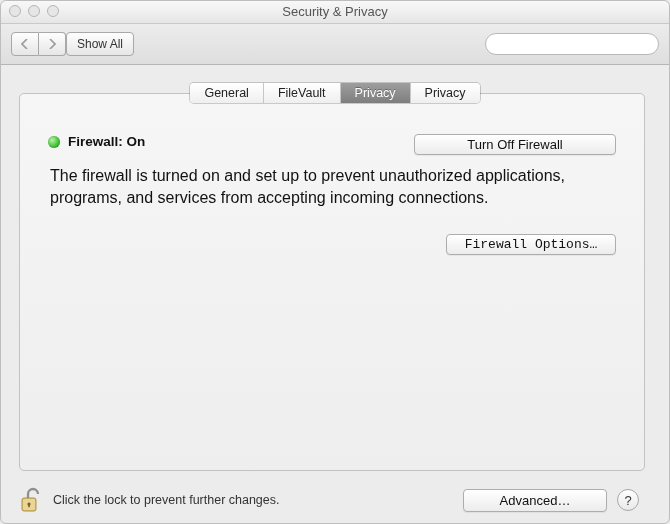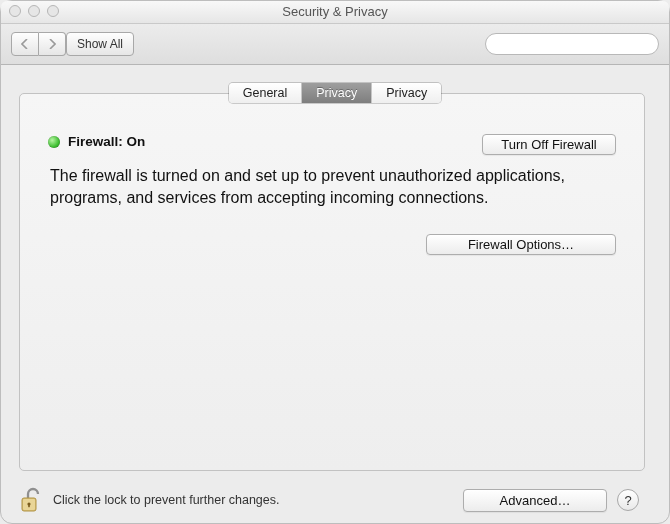--- a/index.html
+++ b/index.html
@@ -13,21 +13,21 @@
     background: #ececec;
     overflow: hidden;
   }
   .window {
     width: 670px;
     height: 524px;
     background: #ececec;
     position: relative;
     box-sizing: border-box;
     border: 1px solid #bdbdbd;
-    border-radius: 12px;
+    border-radius: 6px;
   }
   
   .titlebar {
     height: 22px;
     background: linear-gradient(#f8f8f8, #e6e6e6);
     border-bottom: 1px solid #c9c9c9;
     border-top-left-radius: 6px;
     border-top-right-radius: 6px;
     position: relative;
     text-align: center;
@@ -151,33 +151,33 @@
     height: 21px;
     padding: 0 16px;
     background: linear-gradient(#ffffff,#ececec);
     border: 1px solid #adadad;
     border-radius: 4px;
     font-size: 13px;
     color: #111;
     display:inline-flex; align-items:center; justify-content:center;
     box-shadow: 0 1px 0 rgba(255,255,255,.6) inset, 0 1px 1px rgba(0,0,0,.06);
   }
-  .turnoffwrap { width: 134px; text-align:left; }
+  .turnoffwrap { width: 202px; text-align:left; }
   .turnoffwrap .macbtn { width: 100%; box-sizing:border-box; }
   .body {
     margin: 10px 8px 0 8px;
     font-size: 16px;
     color: #111;
     line-height: 1.35;
   }
   .optrow {
     margin: 26px 6px 0 6px;
     display:flex; justify-content:flex-end;
   }
-  .optrow .macbtn { width: 190px; box-sizing:border-box; }
+  .optrow .macbtn { width: 170px; box-sizing:border-box;font-family:Liberation Mono, monospace; }
 
   
   .footer {
     position: absolute;
     left: 0; right: 12px; bottom: 0;
     height: 46px;
     display:flex; align-items:center;
     padding: 0 18px;
     gap: 10px;
   }
@@ -228,20 +228,21 @@
         <circle cx="5" cy="5" r="3.3" fill="none" stroke="#8a8a8a" stroke-width="1.3"></circle>
         <line x1="7.7" y1="7.7" x2="11" y2="11" stroke="#8a8a8a" stroke-width="1.3"></line>
       </svg>
       <input type="text" placeholder="" style="">
     </div>
   </div>
 
   <div class="tabstrip">
     <div class="tabgroup">
       <div class="tab"><span>General</span></div>
+      <div class="tab"><span>FileVault</span></div>
       <div class="tab selected"><span>Privacy</span></div>
       <div class="tab"><span>Privacy</span></div>
     </div>
   </div>
 
   <div class="paneWrap">
     <div class="pane">
 
       <div class="statusrow">
         <div class="statusleft">

